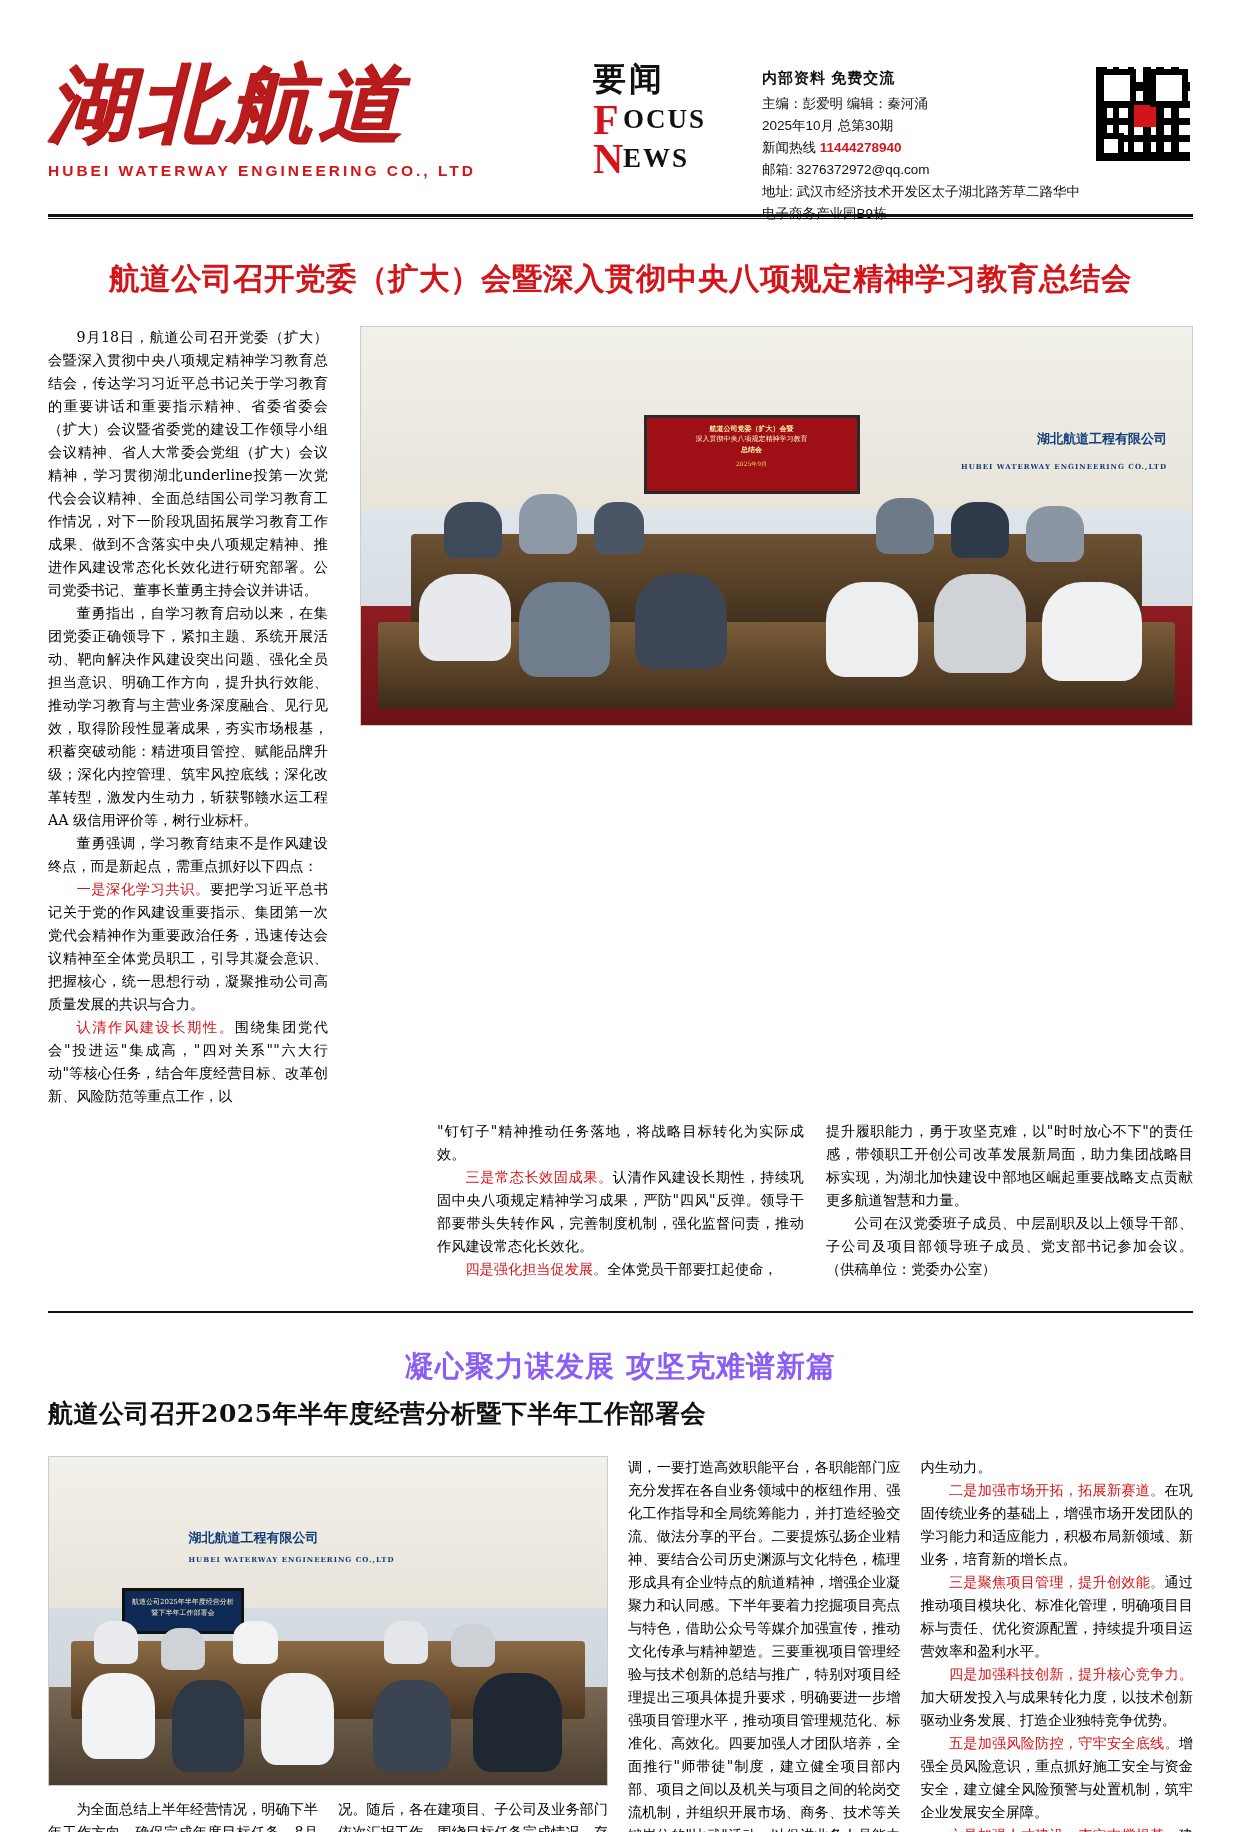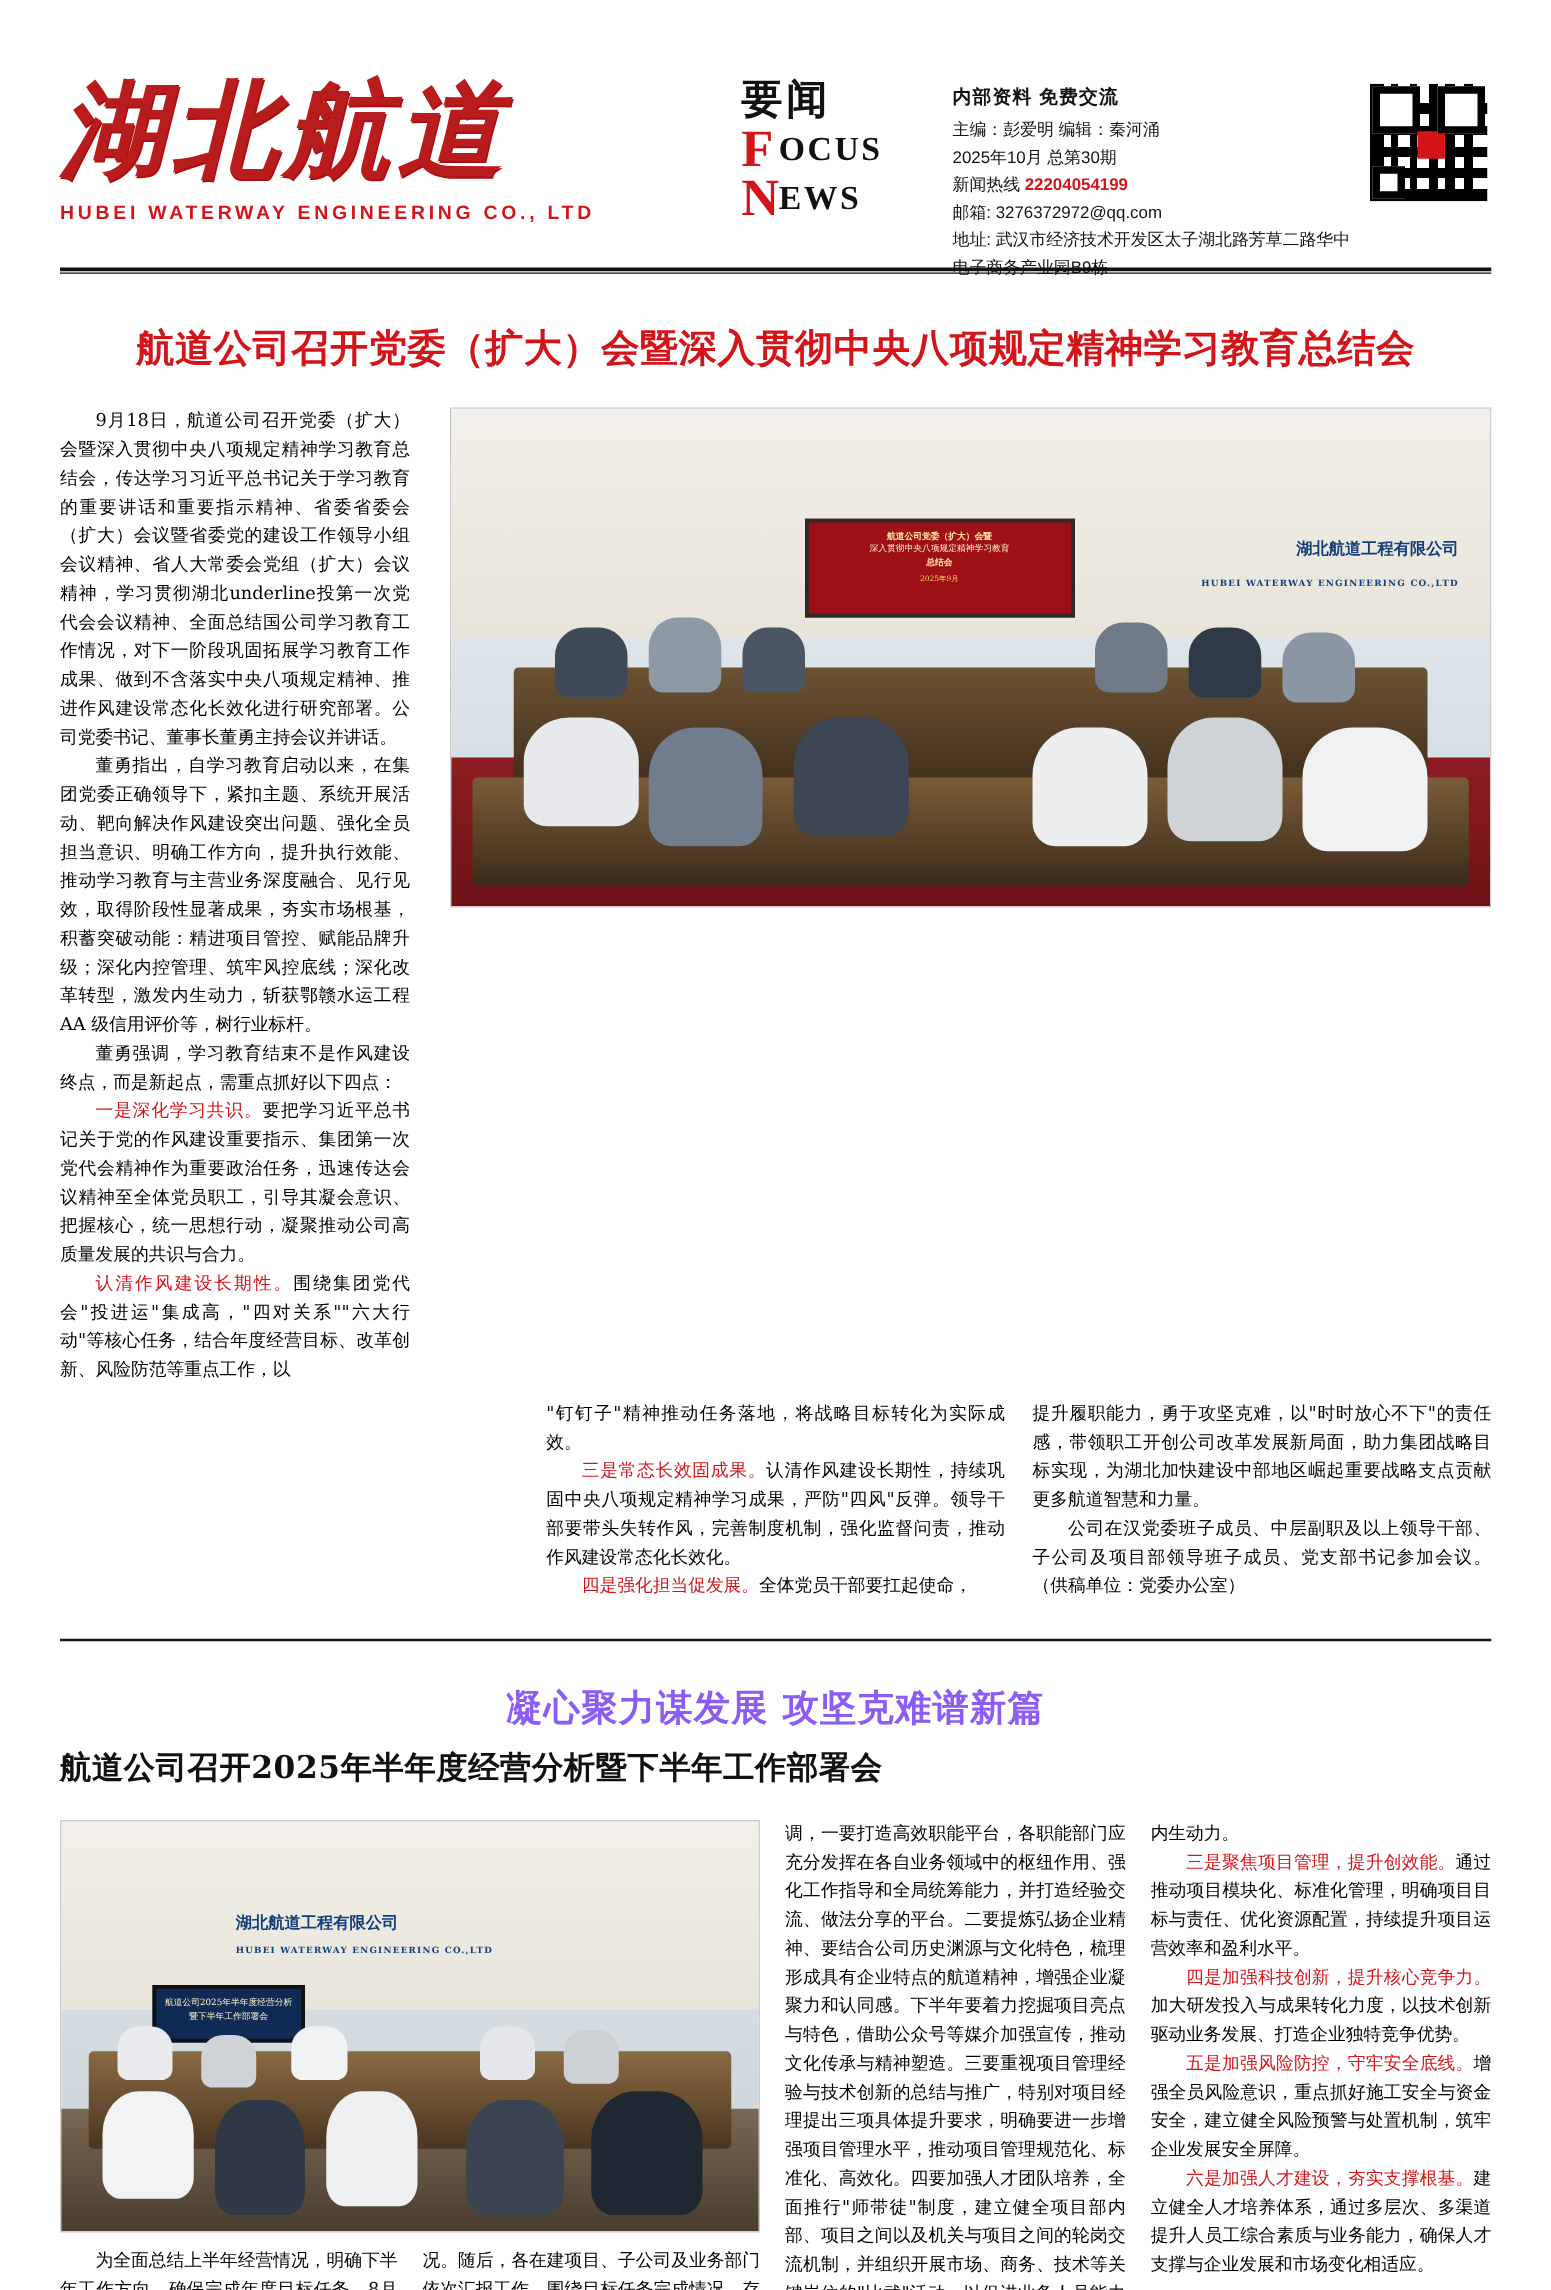--- a/index.html
+++ b/index.html
@@ -304,21 +304,21 @@
         </div>
       </div>
     </div>
 
     <div class="info-block">
       <div class="top-line">内部资料  免费交流</div>
       <div>主编：彭爱明  编辑：秦河涌</div>
       <div>2025年10月  总第30期</div>
       <div>
         <span>新闻热线</span>
-        <span class="hot">22204054199</span>
+        <span class="hot">11444278940</span>
       </div>
       <div>邮箱: 3276372972@qq.com</div>
       <div>地址: 武汉市经济技术开发区太子湖北路芳草二路华中电子商务产业园B9栋</div>
     </div>
 
     <div class="qr-block">
       <div class="qr">
         <div class="corner3"></div>
         <div class="mid"></div>
       </div>
@@ -428,20 +428,21 @@
       </div>
     </div>
 
     <div class="a2-mid bodytext">
       <p>调，一要打造高效职能平台，各职能部门应充分发挥在各自业务领域中的枢纽作用、强化工作指导和全局统筹能力，并打造经验交流、做法分享的平台。二要提炼弘扬企业精神、要结合公司历史渊源与文化特色，梳理形成具有企业特点的航道精神，增强企业凝聚力和认同感。下半年要着力挖掘项目亮点与特色，借助公众号等媒介加强宣传，推动文化传承与精神塑造。三要重视项目管理经验与技术创新的总结与推广，特别对项目经理提出三项具体提升要求，明确要进一步增强项目管理水平，推动项目管理规范化、标准化、高效化。四要加强人才团队培养，全面推行"师带徒"制度，建立健全项目部内部、项目之间以及机关与项目之间的轮岗交流机制，并组织开展市场、商务、技术等关键岗位的"比武"活动，以促进业务人员能力提升和价值实现，为企业高质量发展提供坚实人才支撑。</p>
 
     </div>
 
     <div class="a2-right bodytext">
       <p>内生动力。</p>
+      <p class="ind"><span class="red">二是加强市场开拓，拓展新赛道。</span><span>在巩固传统业务的基础上，增强市场开发团队的学习能力和适应能力，积极布局新领域、新业务，培育新的增长点。</span></p>
       <p class="ind"><span class="red">三是聚焦项目管理，提升创效能。</span><span>通过推动项目模块化、标准化管理，明确项目目标与责任、优化资源配置，持续提升项目运营效率和盈利水平。</span></p>
       <p class="ind"><span class="red">四是加强科技创新，提升核心竞争力。</span><span>加大研发投入与成果转化力度，以技术创新驱动业务发展、打造企业独特竞争优势。</span></p>
       <p class="ind"><span class="red">五是加强风险防控，守牢安全底线。</span><span>增强全员风险意识，重点抓好施工安全与资金安全，建立健全风险预警与处置机制，筑牢企业发展安全屏障。</span></p>
       <p class="ind"><span class="red">六是加强人才建设，夯实支撑根基。</span><span>建立健全人才培养体系，通过多层次、多渠道提升人员工综合素质与业务能力，确保人才支撑与企业发展和市场变化相适应。</span></p>
 
     </div>
   </div>
 
 </div>
 

